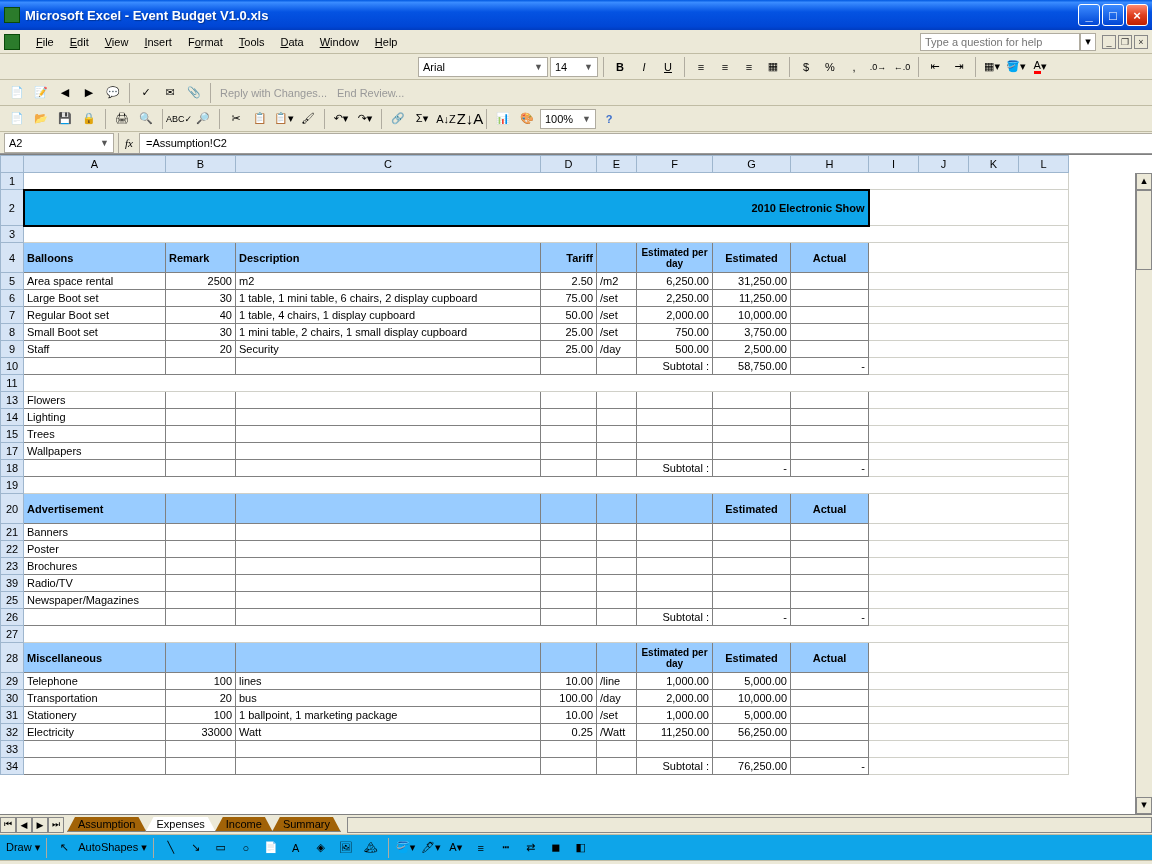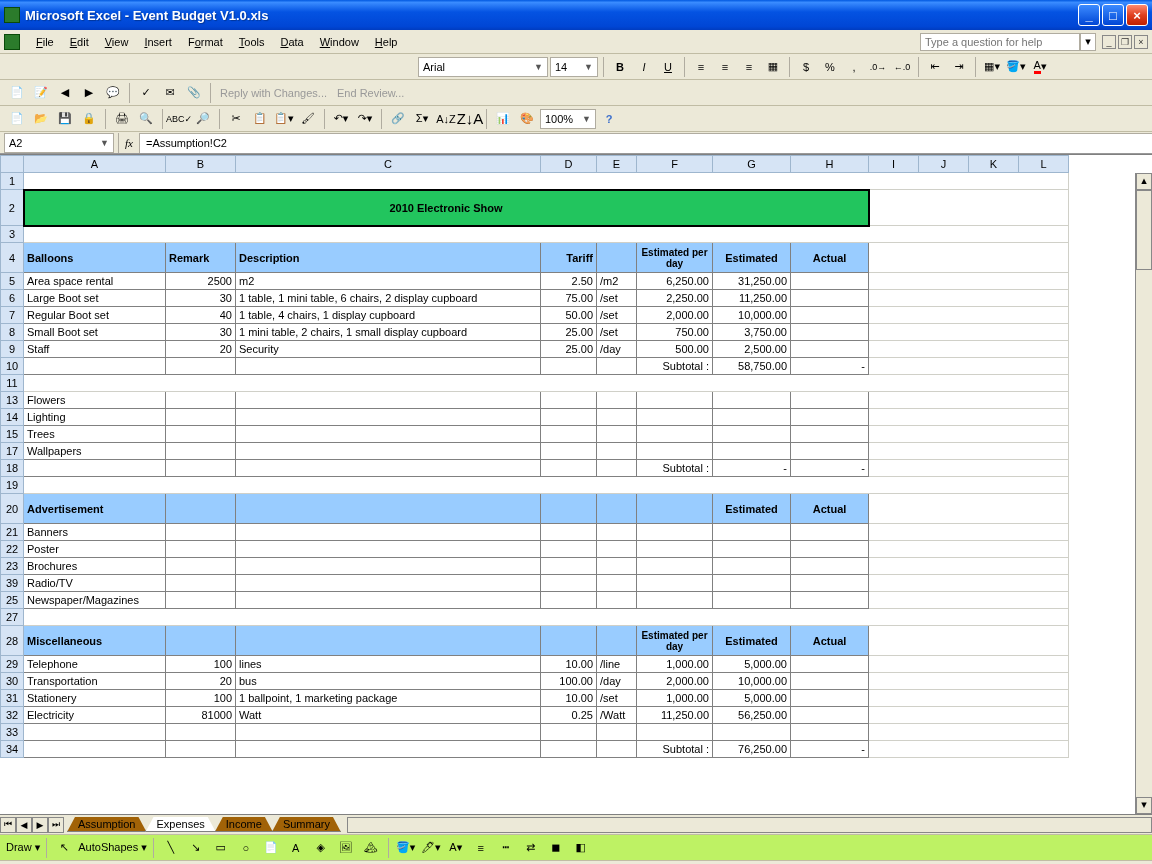--- a/index.html
+++ b/index.html
@@ -41,39 +41,39 @@
 
 
 .gridwrap { position: relative; background: #fff; height: 660px; overflow: hidden; border-top:1px solid #808080;}
 table.grid { border-collapse: collapse; table-layout: fixed; }
 .grid th, .grid td { border: 1px solid #d0d0c8; height: 17px; padding: 0 3px; font-size: 11px; overflow:hidden; white-space:nowrap; vertical-align:middle;}
 .grid th { background: #d6e4f5; font-weight: normal; text-align: center; border-color:#9eb6ce; color:#000;}
 .grid th.corner { background: #d6e4f5; }
 .grid th.rowh { background: #d6e4f5; width:22px; text-align:center;}
 
 .section-hdr td { background: #99ccff; font-weight: bold; height: 30px; border:1px solid #808080;}
-.section-title { background: #22c55e; font-weight: bold; font-size: 16px; text-align: center; height: 36px !important; border:2px solid #000 !important; font-family: Arial;}
+.section-title { background: #0ea5e9; font-weight: bold; font-size: 16px; text-align: right; height: 36px !important; border:2px solid #000 !important; font-family: Arial;}
 .data-row td { border: 1px solid #808080; }
 .num { text-align: right; }
 .ctr { text-align: center; }
 .nobord td { border:1px solid #d0d0c8; }
 
 
 td.selected { outline: 2px solid #000; outline-offset: -1px; }
 
 
 .tabstrip { height: 20px; background: #ece9d8; display: flex; align-items: center; border-top:1px solid #808080; font-size:11px;}
 .tabstrip .nav { display:flex; gap:0;}
 .tabstrip .nav div { width:16px;height:16px;border:1px solid #888;display:flex;align-items:center;justify-content:center;font-size:9px;}
 .sheet-tab { padding: 1px 10px; background: #a16207; border: 1px solid #808080; border-top:none; margin-left:-1px; cursor:default; clip-path: polygon(8px 0, calc(100% - 8px) 0, 100% 100%, 0 100%);}
 .sheet-tab.active { background: #fff; font-weight:normal;}
 .tabstrip .scroll-h { flex:1; height:16px; background:#ece9d8; border:1px solid #888; margin-left:6px; position:relative;}
 
 
-.drawbar { height: 26px; background:#bef264; display:flex; align-items:center; padding:0 6px; gap:3px; border-top:1px solid #c0bca4;}
+.drawbar { height: 26px; background:#0ea5e9; display:flex; align-items:center; padding:0 6px; gap:3px; border-top:1px solid #c0bca4;}
 
 
 .statusbar { height: 20px; background:#ece9d8; display:flex; align-items:center; padding:0 6px; border-top:1px solid #c0bca4; font-size:11px;}
 
 
 .vscroll { position:absolute; right:0; top:18px; bottom:0; width:17px; background:#ece9d8; border-left:1px solid #888;}
 .vscroll .arr { height:17px; border:1px solid #888; background:#ece9d8;}
 .vscroll .thumb { position:absolute; top:17px; left:0; right:0; height:80px; background:#ece9d8; border:1px solid #888;}
 </style>
 </head>
@@ -481,20 +481,32 @@
           <td></td>
           <td class="num"></td>
           <td></td>
           <td class="num"></td>
           <td class="num"></td>
           <td class="num"></td>
           <td colspan="4" style="border: 1px solid rgb(208, 208, 200);"></td>
         </tr>
       </tbody>
 <tbody>
+        <tr class="data-row">
+          <th class="rowh">26</th>
+          <td></td>
+          <td></td>
+          <td></td>
+          <td></td>
+          <td></td>
+          <td class="num">Subtotal :</td>
+          <td class="num">-</td>
+          <td class="num">-</td>
+          <td colspan="4" style="border:1px solid #d0d0c8"></td>
+        </tr>
 <tr class="nobord">
           <th class="rowh">27</th>
           <td colspan="12"></td>
         </tr>
 <tr class="section-hdr">
           <th class="rowh" style="height:30px">28</th>
   <td>Miscellaneous</td>
           <td></td>
           <td></td>
           <td></td>
@@ -538,21 +550,21 @@
           <td class="num">10.00</td>
           <td>/set</td>
           <td class="num">1,000.00</td>
           <td class="num">5,000.00</td>
           <td class="num"></td>
           <td colspan="4" style="border: 1px solid rgb(208, 208, 200);"></td>
         </tr>
         <tr class="data-row">
           <th class="rowh">32</th>
           <td>Electricity</td>
-          <td class="num">81000</td>
+          <td class="num">33000</td>
           <td>Watt</td>
           <td class="num">0.25</td>
           <td>/Watt</td>
           <td class="num">11,250.00</td>
           <td class="num">56,250.00</td>
           <td class="num"></td>
           <td colspan="4" style="border: 1px solid rgb(208, 208, 200);"></td>
         </tr>
         <tr class="data-row">
           <th class="rowh">33</th>

